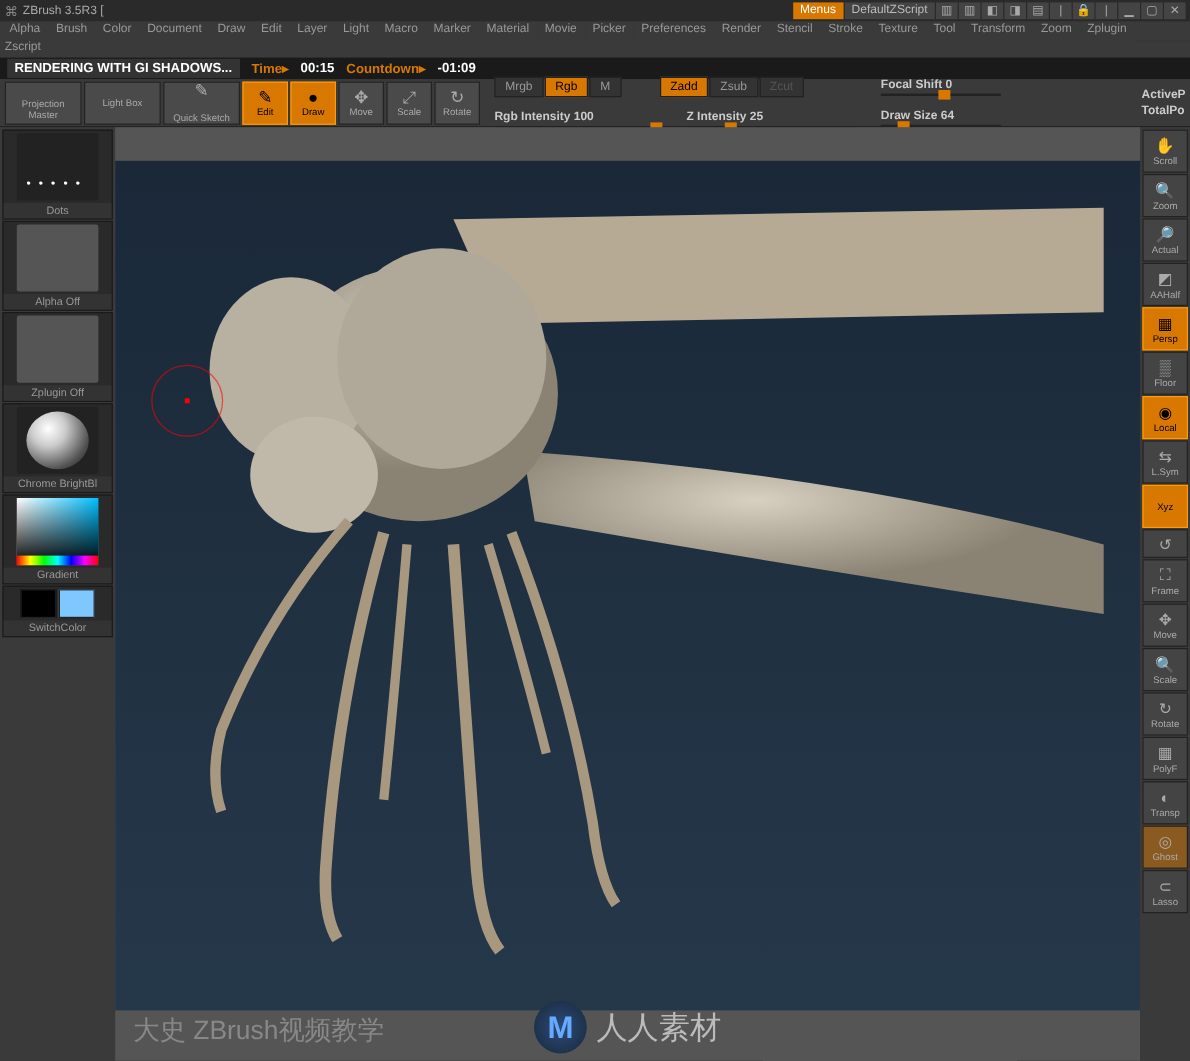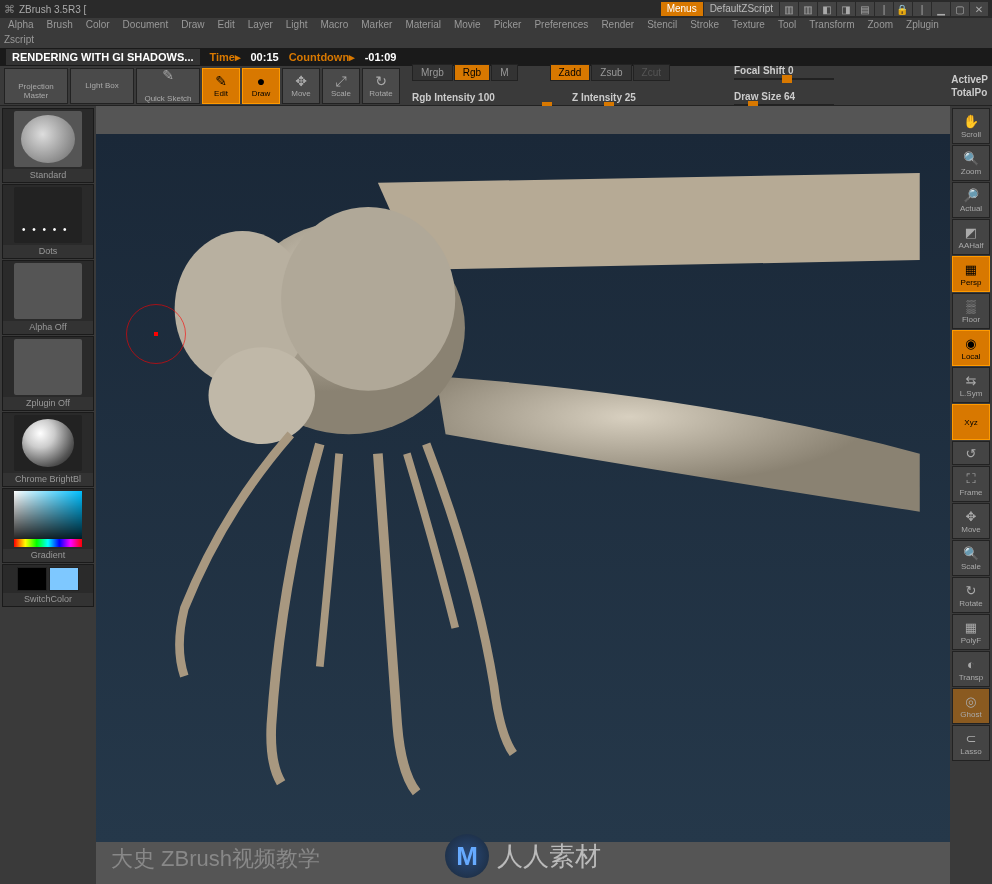--- a/index.html
+++ b/index.html
@@ -212,26 +212,20 @@
   <div class="right-status">
     <div>ActiveP</div>
     <div>TotalPo</div>
   </div>
 </div>
 
 <div class="main-area">
 
   <div class="left-panel">
     <div class="tile">
-      <div class="tile-img">
-          <div class="brush-swirl"></div>
-        </div>
-      <div class="tile-label">Standard</div>
-    </div>
-    <div class="tile">
       <div class="tile-img dots-curve"></div>
       <div class="tile-label">Dots</div>
     </div>
     <div class="tile">
       <div class="tile-img" style="background:#555"></div>
       <div class="tile-label">Alpha Off</div>
     </div>
     <div class="tile">
       <div class="tile-img" style="background:#555"></div>
       <div class="tile-label">Zplugin Off</div>

